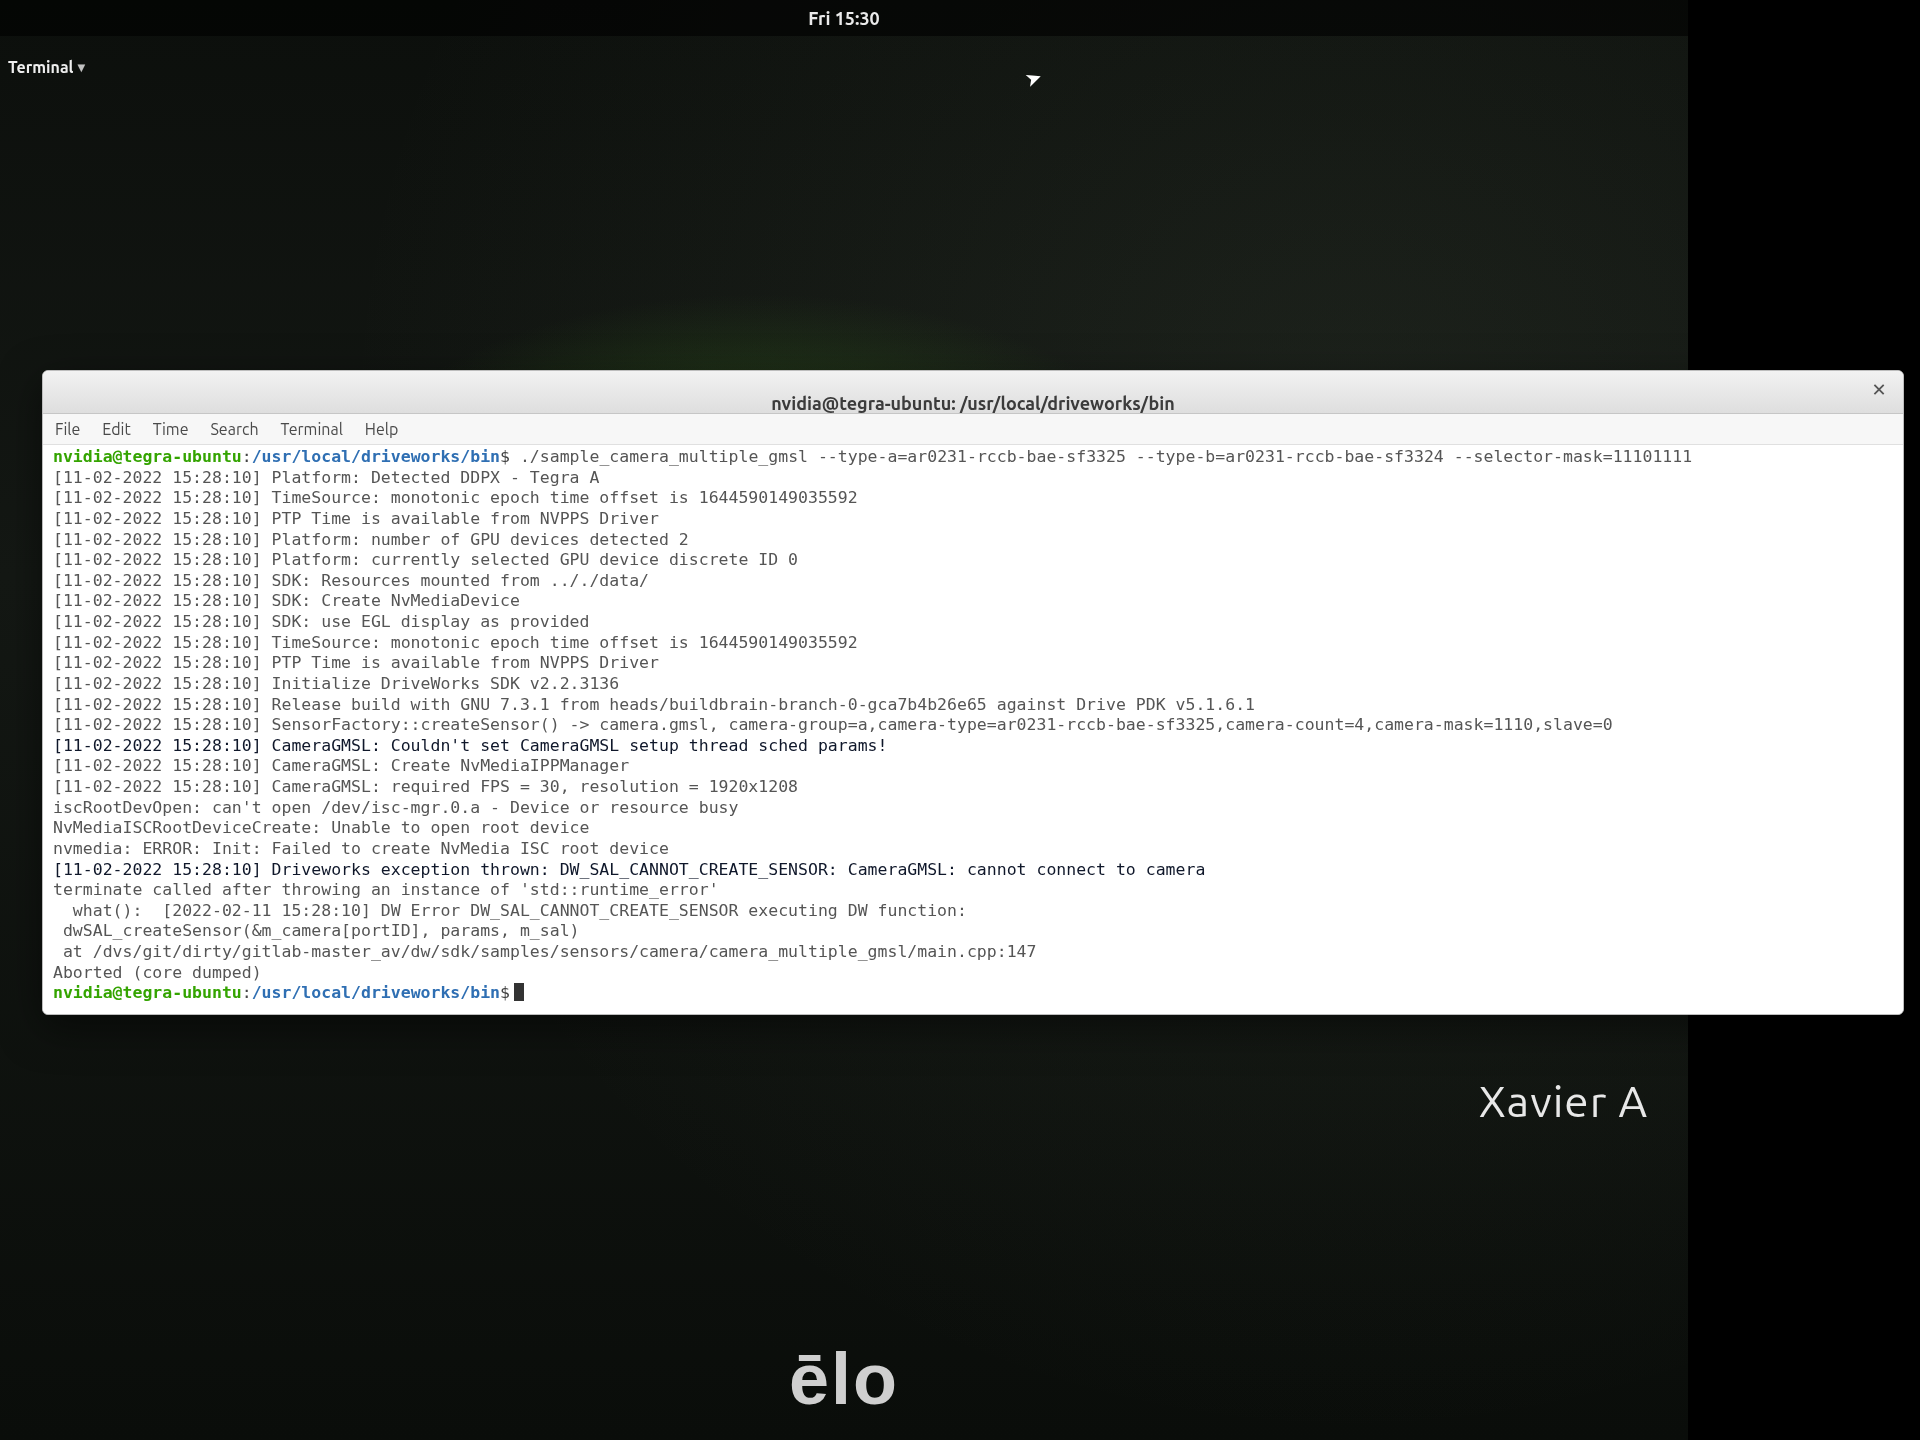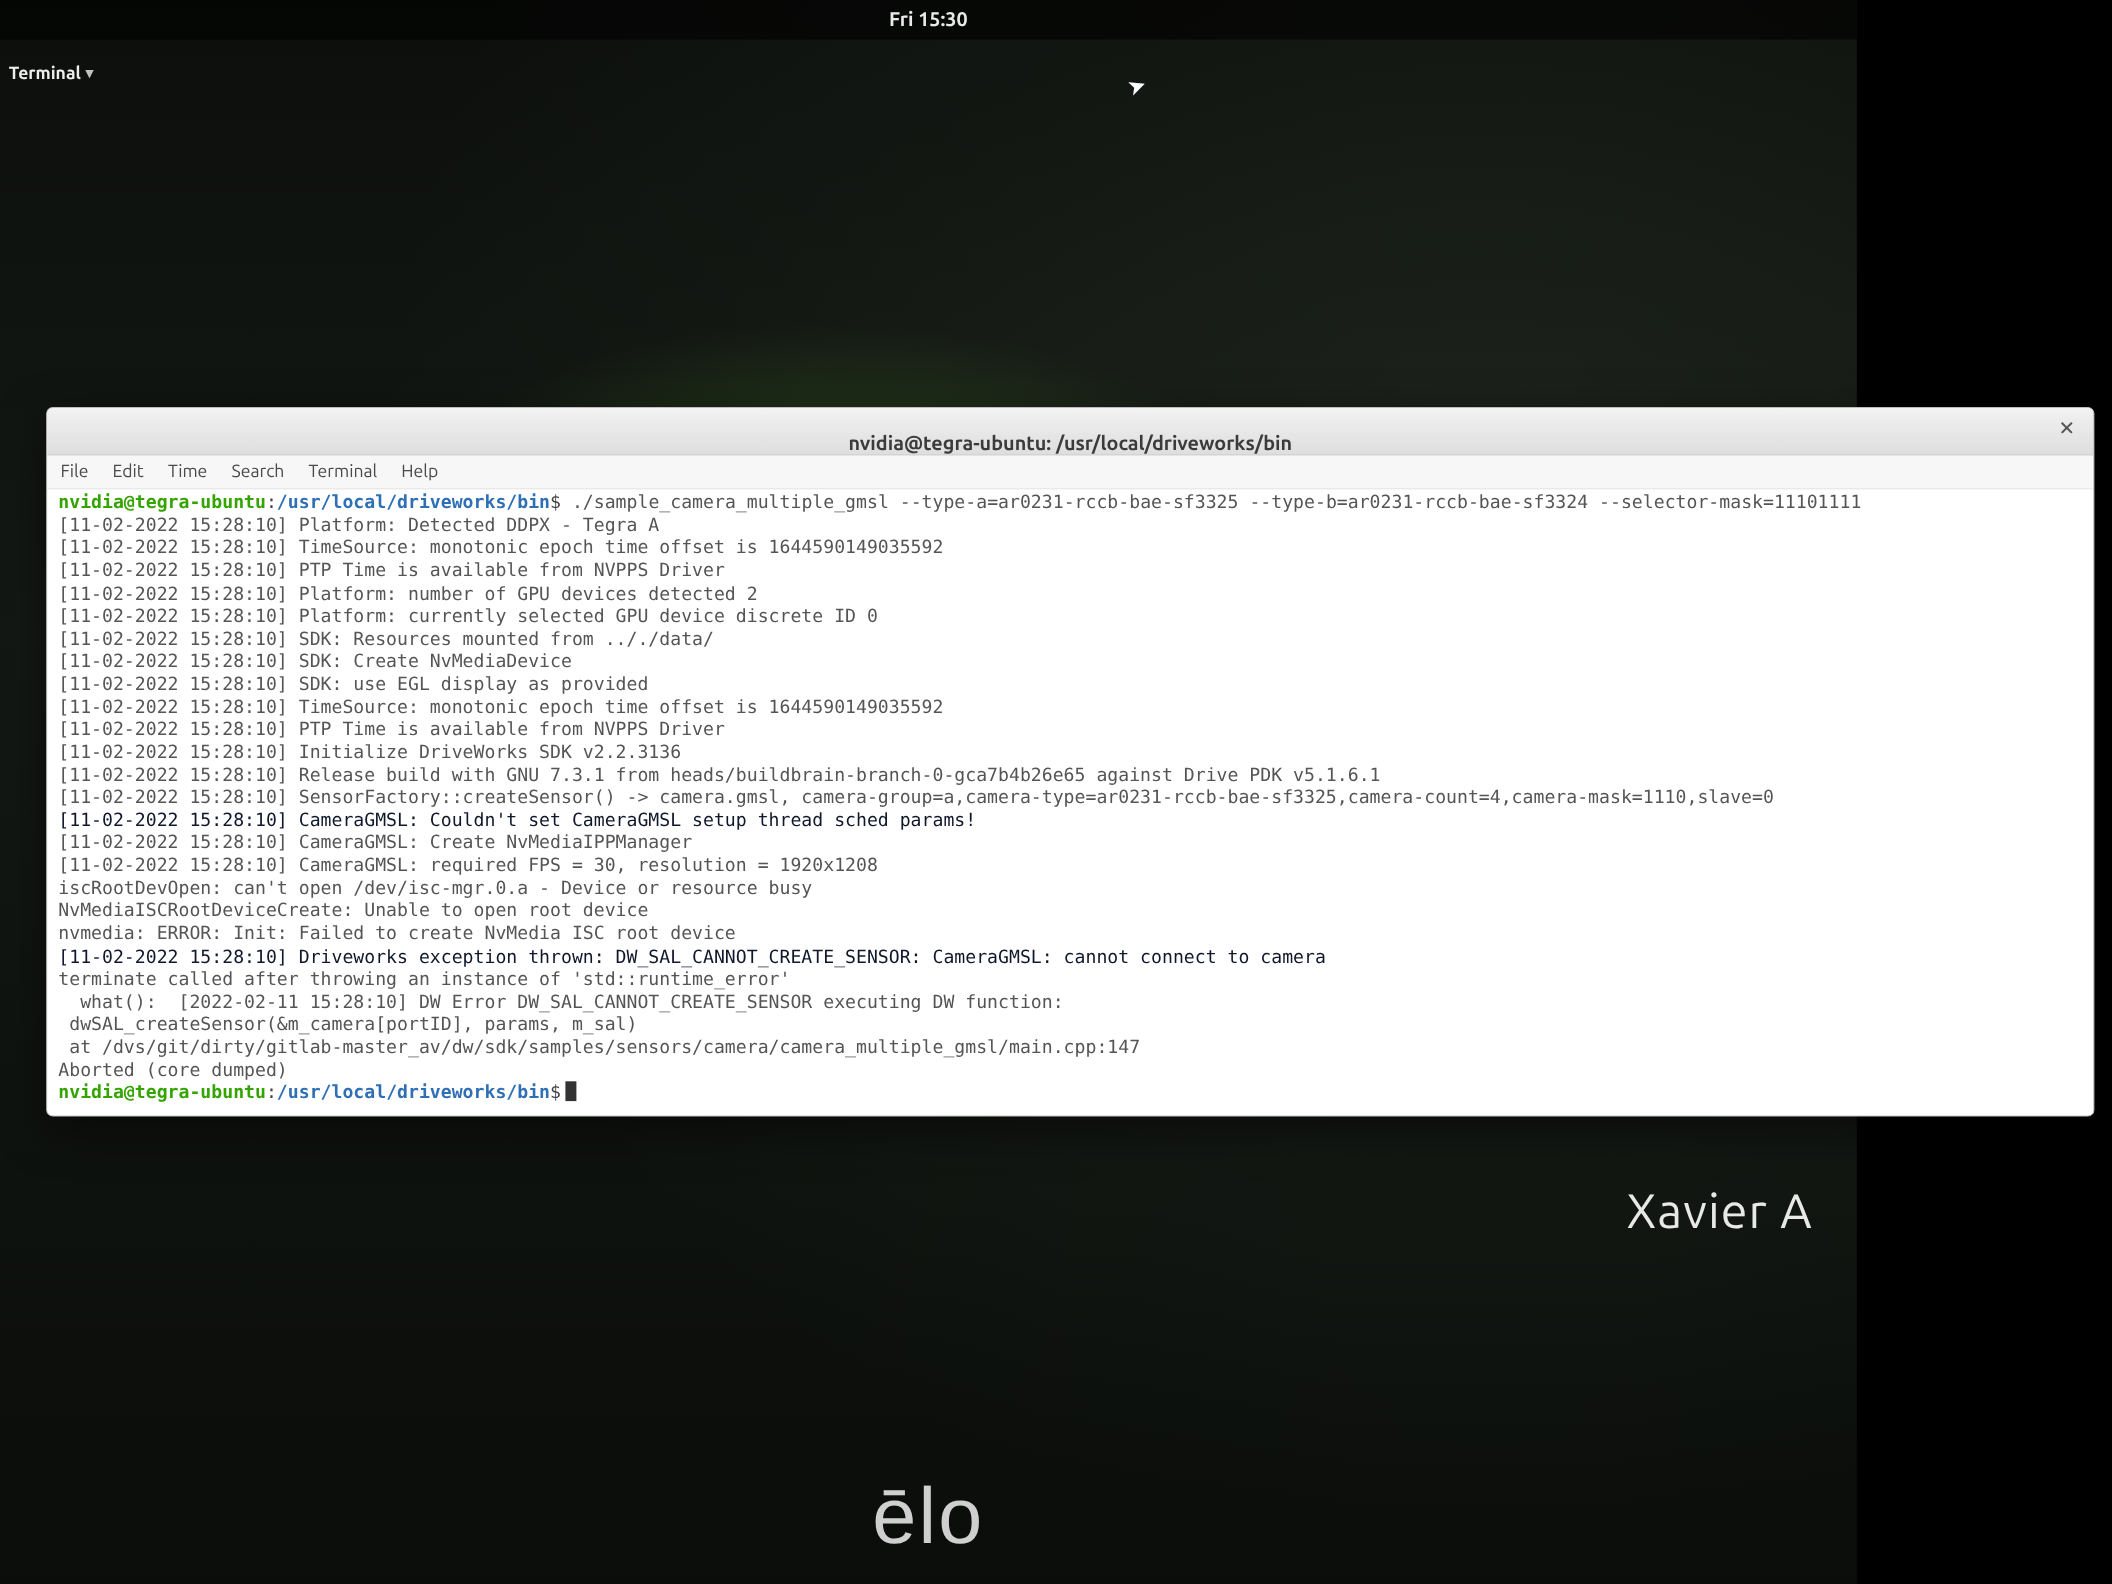--- a/index.html
+++ b/index.html
@@ -56,21 +56,21 @@
     font-weight: 400;
     letter-spacing: 1px;
   }
   .elo {
     position: absolute;
     left: 50%;
     transform: translateX(-50%);
     bottom: 20px;
     color: #cfcfcf;
     font-size: 72px;
-    font-weight: 400;
+    font-weight: 700;
     letter-spacing: 2px;
     font-family: "Helvetica Neue", sans-serif;
   }
   .cursor-arrow {
     position: absolute;
     left: 1025px;
     top: 66px;
     color: #fff;
     font-size: 20px;
     transform: rotate(-20deg);

